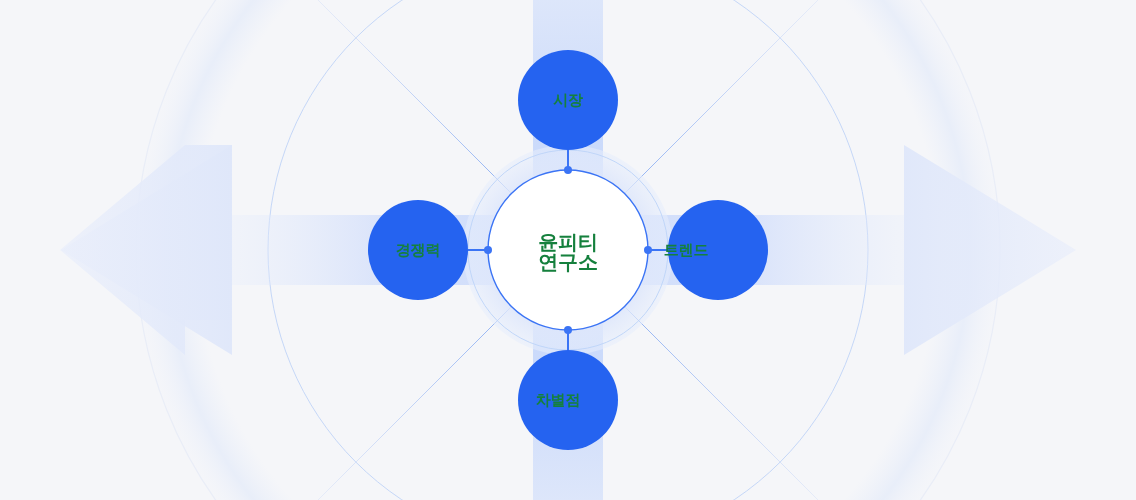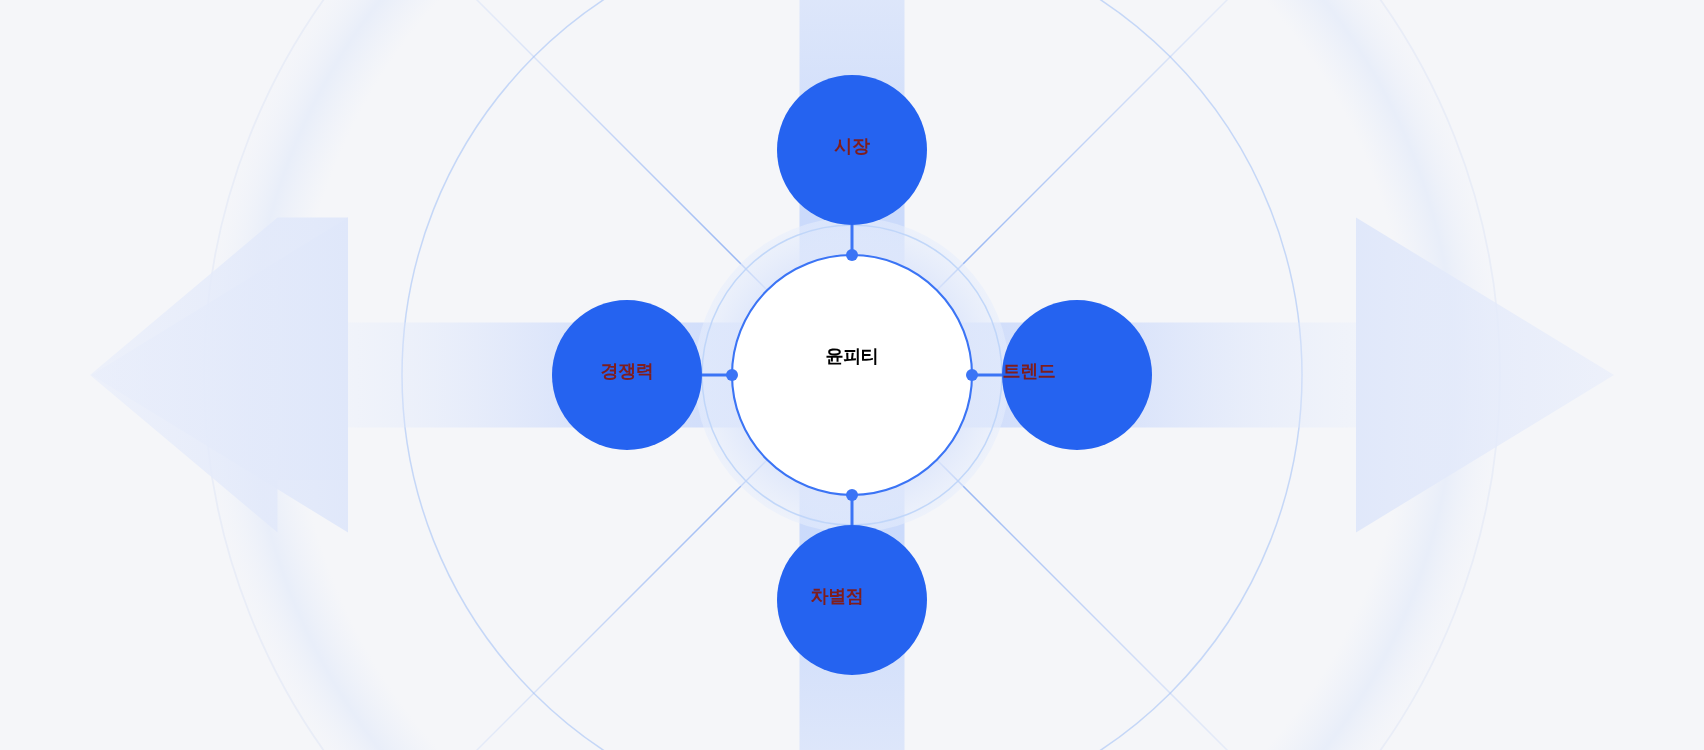--- a/index.html
+++ b/index.html
@@ -28,28 +28,28 @@
   .node-label,
   .hub-label {
     position:absolute;
     text-align:center;
     line-height:1.28;
     white-space:pre;
     pointer-events:none;
     -webkit-font-smoothing:antialiased;
   }
   .node-label {
-    color:#7f1d1d;
-    font-size:12px;
+    color:#15803d;
+    font-size:15px;
     font-weight:700;
     letter-spacing:-0.2px;
   }
   .hub-label {
-    color:#000000;
-    font-size:12px;
+    color:#15803d;
+    font-size:20px;
     font-weight:700;
     letter-spacing:-0.2px;
   }
 
   .node-hit {
     position:absolute;
     border-radius:50%;
     cursor:pointer;
   }
   .hub-hit {
@@ -167,20 +167,21 @@
 
     <circle cx="568" cy="100" r="50" fill="#2563f0"></circle>
     <circle cx="718" cy="250" r="50" fill="#2563f0"></circle>
     <circle cx="568" cy="400" r="50" fill="#2563f0"></circle>
     <circle cx="418" cy="250" r="50" fill="#2563f0"></circle>
   </svg>
 
   <div class="hub-hit" style="left:488px; top:170px; width:160px; height:160px;"></div>
 
   <div class="hub-label" style="left:488px; top:230px; width:160px;">윤피티</div>
+  <div class="hub-label" style="left:488px; top:250px; width:160px;">연구소</div>
 
   <div class="node-hit" style="left:518px; top:50px; width:100px; height:100px;"></div>
   <div class="node-label" style="left:518px; top:90px; width:100px;">시장</div>
 
   <div class="node-hit" style="left:668px; top:200px; width:100px; height:100px;"></div>
   <div class="node-label" style="left:636px; top:240px; width:100px;">트렌드</div>
 
   <div class="node-hit" style="left:518px; top:350px; width:100px; height:100px;"></div>
   <div class="node-label" style="left:518px; top:390px; width:80px;">차별점</div>
 

